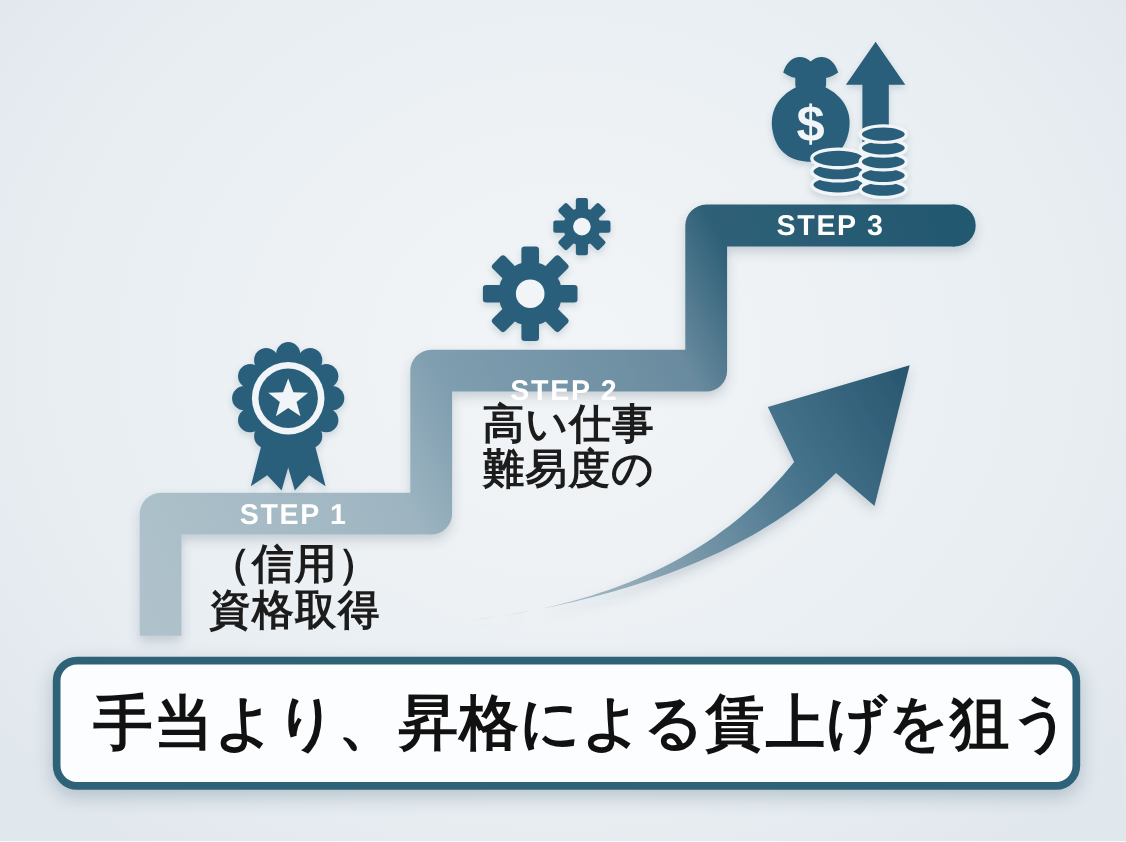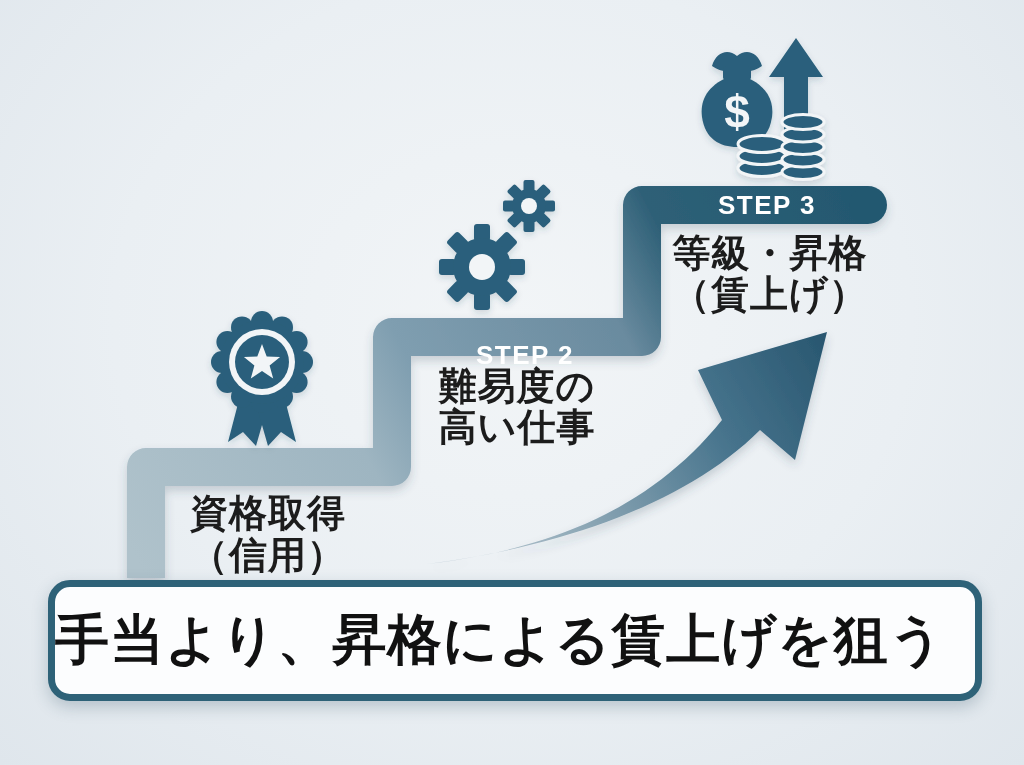--- a/index.html
+++ b/index.html
@@ -7,40 +7,40 @@
     width:1024px;height:765px;overflow:hidden;
     font-family:"Liberation Sans","DejaVu Sans",sans-serif;
   }
   .canvas{
     position:relative;width:1024px;height:765px;
     background:radial-gradient(ellipse at 50% 42%, #f2f5f7 0%, #eaeff3 55%, #dfe6ec 100%);
   }
   .svg-layer{position:absolute;left:0;top:0;}
   .step-label{
     position:absolute;color:#ffffff;font-weight:bold;font-size:26px;
-    letter-spacing:1.5px;text-align:center;line-height:37px;z-index:3;padding-left:12px;
+    letter-spacing:1.5px;text-align:center;line-height:37px;z-index:3;
   }
   #step1-label{left:127px;top:449px;width:280px;}
   #step2-label{left:373px;top:337px;width:280px;}
   #step3-label{left:623px;top:187px;width:264px;}
   .step-desc{
     position:absolute;color:#1c1c1c;font-weight:bold;font-size:38px;
     text-align:center;z-index:3;letter-spacing:1px;
   }
   .step-desc div{line-height:42px;}
   #step1-desc{left:108px;top:492px;width:320px;}
   #step2-desc{left:357px;top:366px;width:320px;}
   #step2-desc div{line-height:41px;}
   #step3-desc{left:600px;top:233px;width:340px;}
   #step3-desc div{line-height:41px;}
   .banner{
-    position:absolute;left:48px;top:580px;width:920px;height:107px;z-index:4;
+    position:absolute;left:48px;top:597px;width:920px;height:107px;z-index:4;
     background:#fcfdfe;border:7px solid #2e6278;border-radius:22px;
     box-shadow:0 6px 16px rgba(45,75,95,0.25);
-    display:flex;align-items:center;justify-content:flex-start;
+    display:flex;align-items:center;justify-content:flex-end;
   }
   .banner-text{
     font-size:54px;font-weight:bold;color:#111111;
     letter-spacing:1px;white-space:nowrap;
   }
   .dollar{font-family:"Liberation Sans","DejaVu Sans",sans-serif;font-weight:bold;font-size:46px;}
 </style>
 </head>
 <body>
 
@@ -148,33 +148,30 @@
       <g stroke="#f2f5f7" stroke-width="3">
         <ellipse cx="803" cy="172" rx="21" ry="7.5"></ellipse>
         <ellipse cx="803" cy="159.5" rx="21" ry="7.5"></ellipse>
         <ellipse cx="803" cy="147" rx="21" ry="7.5"></ellipse>
         <ellipse cx="803" cy="134.5" rx="21" ry="7.5"></ellipse>
         <ellipse cx="803" cy="122" rx="21" ry="7.5"></ellipse>
       </g>
     </g>
   </svg>
 
+  <div class="step-label" id="step1-label">STEP 1</div>
   <div class="step-label" id="step2-label">STEP 2</div>
   <div class="step-label" id="step3-label">STEP 3</div>
 
   <div class="step-desc" id="step1-desc">
+    <div>（信用）</div>
     <div>資格取得</div>
-    <div>（信用）</div>
   </div>
   <div class="step-desc" id="step2-desc">
+    <div>高い仕事</div>
     <div>難易度の</div>
-    <div>高い仕事</div>
-  </div>
-  <div class="step-desc" id="step3-desc">
-    <div>等級・昇格</div>
-    <div>（賃上げ）</div>
   </div>
 
   <div class="banner">
     <span class="banner-text">手当より、昇格による賃上げを狙う</span>
   </div>
 
 </div>
 
 </body></html>

